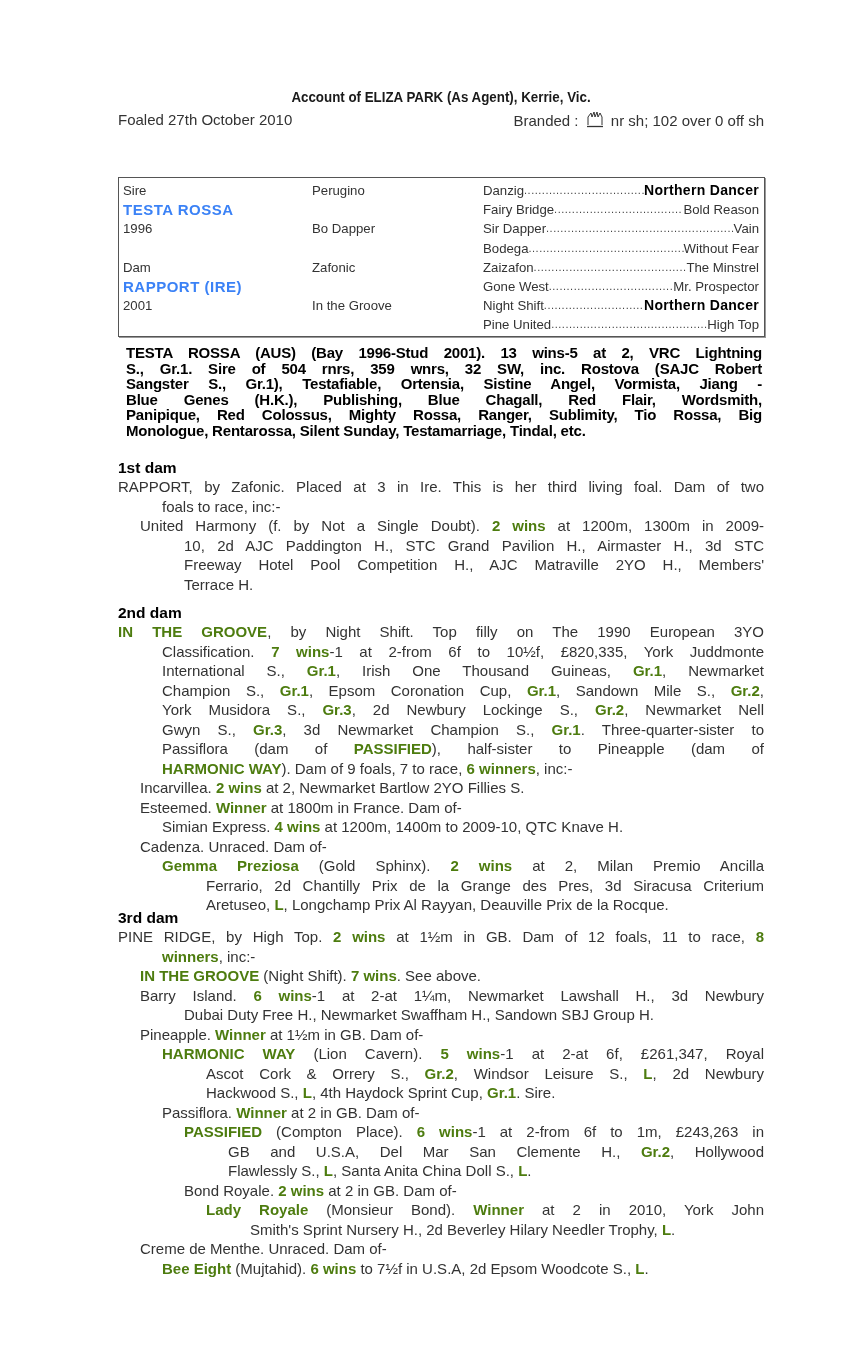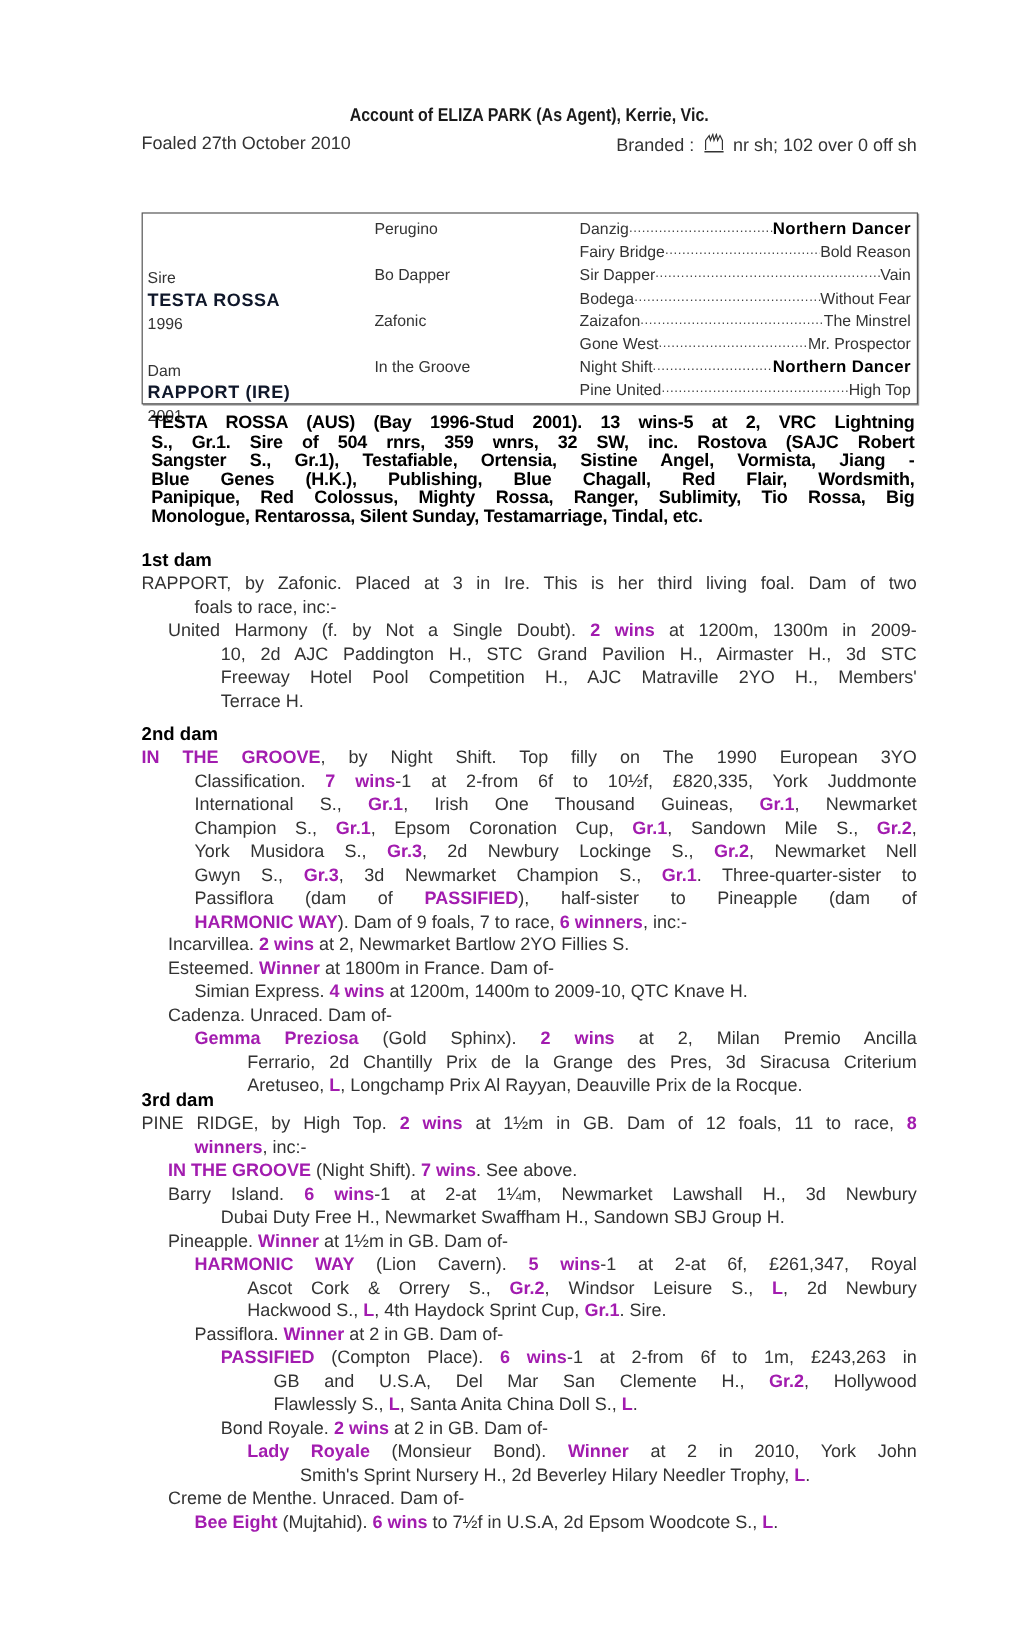--- a/index.html
+++ b/index.html
@@ -17,41 +17,41 @@
     .stable { position: absolute; right: 0; top: 4px; font-weight: bold; font-size: 16.5px; letter-spacing: 0.4px; }
     .foaled-line { position: relative; height: 22px; margin-top: 3px; font-size: 15px; color: #333; }
     .foaled { position: absolute; left: 0; top: 2px; }
     .branded { position: absolute; right: 0; top: 2px; white-space: nowrap; }
     .brand-icon { display: inline-block; width: 20px; height: 17px; vertical-align: -2px; margin: 0 2px; }
 
     .pedigree { position: absolute; left: 118px; top: 177px; width: 647px; height: 160px;
                 border: 1.5px solid #555; box-sizing: border-box; box-shadow: 1px 1px 0 #999; }
     .ped-col { position: absolute; top: 3px; font-size: 13.2px; color: #333; }
     .ped-col div { height: 19.2px; line-height: 19.2px; white-space: nowrap; }
-    .ped-col .big { font-weight: 900; font-size: 15px; color: #0f172a; letter-spacing: 0.5px; }
-    .c1 { left: 4px; margin-top: 41px; }
+    .ped-col .big { font-weight: 900; font-size: 15px; color: #3b82f6; letter-spacing: 0.5px; }
+    .c1 { left: 4px; }
     .c2 { left: 193px; }
     .c3 { left: 364px; width: 276px; }
     .c3 .row { display: flex; align-items: flex-start; }
     .c3 .l { flex: 0 0 auto; }
     .c3 .dots { flex: 1 1 auto; overflow: hidden; white-space: nowrap; color: #444; font-size: 11px; letter-spacing: 0.5px; }
     .c3 .dots::before { content: "........................................................................................................"; }
     .c3 .r { flex: 0 0 auto; }
     .c3 .r.b { font-weight: 900; color: #000; font-size: 14px; letter-spacing: 0.3px; }
 
     .sire-note { position: absolute; left: 126px; top: 345px; width: 636px; font-weight: bold; font-size: 15px;
                  line-height: 15.5px; text-align: justify; color: #000; letter-spacing: -0.2px; }
     .sire-note span { display: block; text-align-last: justify; }
     .sire-note span.last { text-align-last: left; }
 
     .section { position: absolute; left: 118px; width: 646px; font-size: 15px; color: #333; line-height: 19.5px; }
     .section .hd { font-weight: 900; color: #000; font-size: 15.5px; line-height: 19px; }
     .section .ln { white-space: nowrap; text-align: justify; text-align-last: justify; display: block; }
     .section .ln.end { text-align-last: left; }
-    .section b { color: #a21caf; font-weight: 900; }
+    .section b { color: #4d7c0f; font-weight: 900; }
     .i0 { padding-left: 0; }
     .i1 { padding-left: 22px; }
     .i2 { padding-left: 44px; }
     .i3 { padding-left: 66px; }
     .i4 { padding-left: 88px; }
     .i5 { padding-left: 110px; }
     .i6 { padding-left: 132px; }
   </style>
 </head>
 <body>

